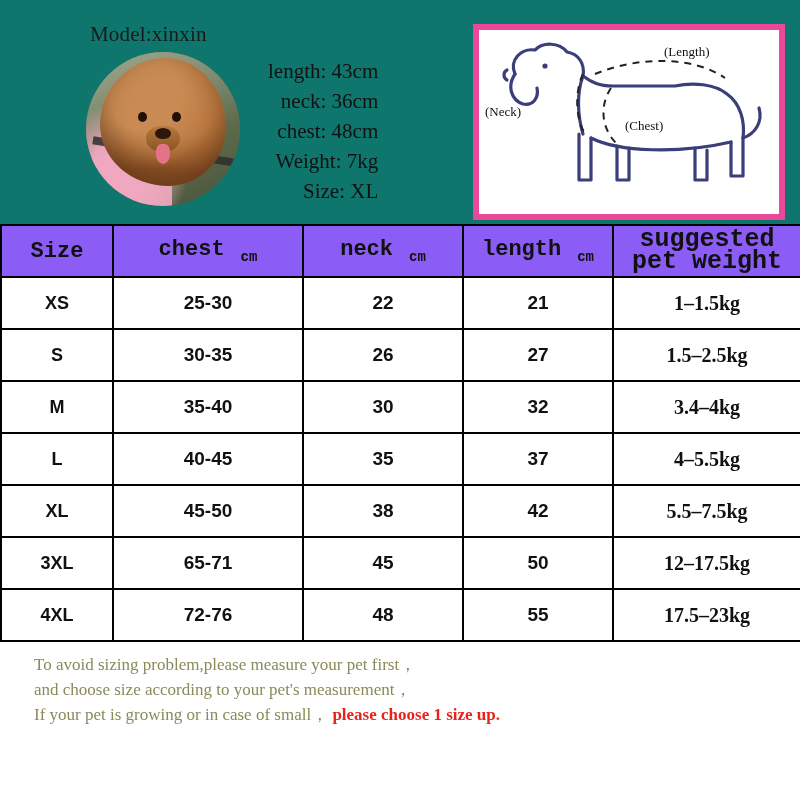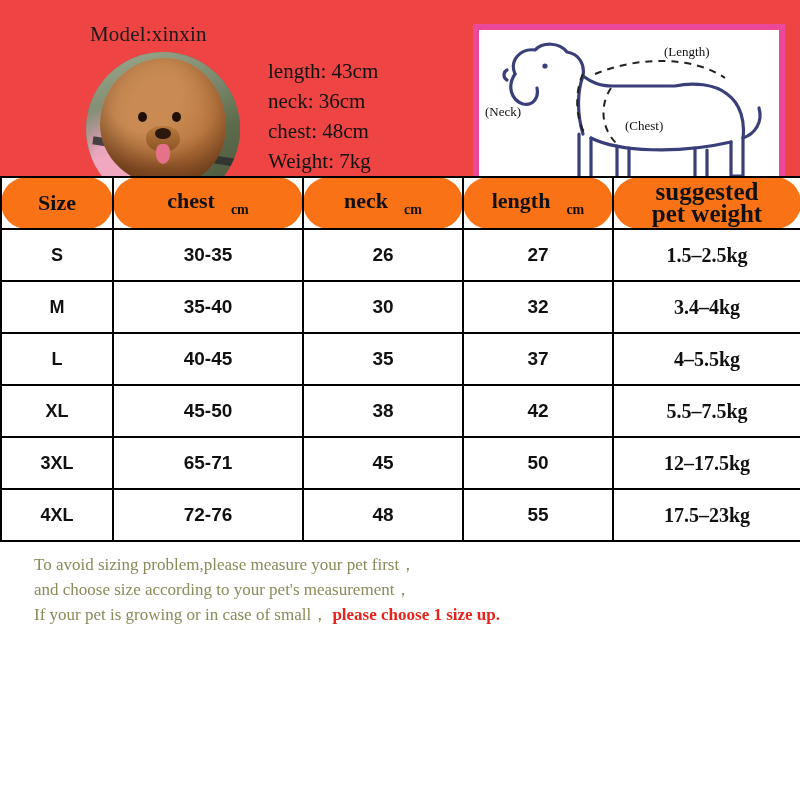--- a/index.html
+++ b/index.html
@@ -17,22 +17,22 @@
     position: relative;
     width: 800px;
     height: 800px;
     background: #ffffff;
     box-sizing: border-box;
   }
 
   
   .top-panel {
     position: relative;
-    height: 176px;
-    background: #ef4444;
+    height: 224px;
+    background: #0f766e;
     box-sizing: border-box;
     padding: 10px 30px 0 14px;
     overflow: hidden;
   }
   .model-label {
     position: absolute;
     left: 90px;
     top: 22px;
     font-size: 21px;
     color: #1a1a1a;
@@ -120,21 +120,21 @@
 
   .specs {
     position: absolute;
     left: 268px;
     top: 56px;
     font-family: "Liberation Serif", serif;
     font-size: 21px;
     color: #111;
     line-height: 30px;
   }
-  .specs div { white-space: nowrap; }
+  .specs div { white-space: nowrap; text-align: right; }
 
   
   .diagram {
     position: absolute;
     right: 15px;
     top: 24px;
     width: 300px;
     height: 184px;
     background: #ffffff;
     border: 6px solid #ec4899;
@@ -150,26 +150,25 @@
     width: 800px;
     border-collapse: collapse;
     table-layout: fixed;
   }
   table.size-table th, table.size-table td {
     border: 2px solid #000;
     text-align: center;
     color: #111;
   }
   table.size-table thead th {
-    background: #f97316;
+    background: #8b5cf6;
     height: 48px;
     font-size: 22px;
     font-weight: bold;
-    font-family: Liberation Serif, serif;
-    border-radius: 26px;
+    font-family: Liberation Mono, monospace;
   }
   table.size-table thead th .unit {
     font-size: 14px;
     font-weight: bold;
     vertical-align: sub;
     margin-left: 16px;
   }
   table.size-table thead th.sug {
     font-size: 25px;
     line-height: 22px;
@@ -303,20 +302,27 @@
           <th><span>neck</span><span class="unit">cm</span></th>
           <th><span>length</span><span class="unit">cm</span></th>
           <th class="sug">
             <div>suggested</div>
             <div>pet weight</div>
           </th>
         </tr>
       </thead>
       <tbody>
         <tr>
+          <td class="size-cell">XS</td>
+          <td>25-30</td>
+          <td>22</td>
+          <td>21</td>
+          <td class="weight-cell">1–1.5kg</td>
+        </tr>
+        <tr>
           <td class="size-cell">S</td>
           <td>30-35</td>
           <td>26</td>
           <td>27</td>
           <td class="weight-cell">1.5–2.5kg</td>
         </tr>
         <tr>
           <td class="size-cell">M</td>
           <td>35-40</td>
           <td>30</td>

